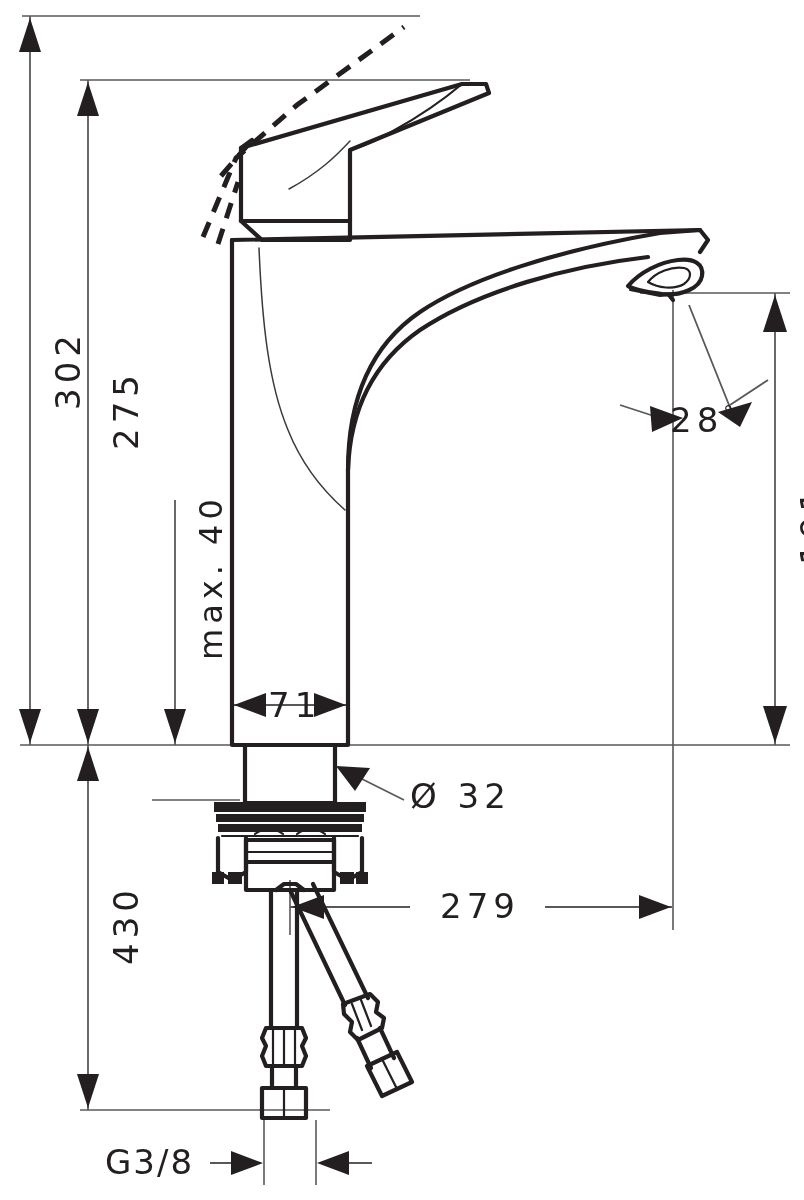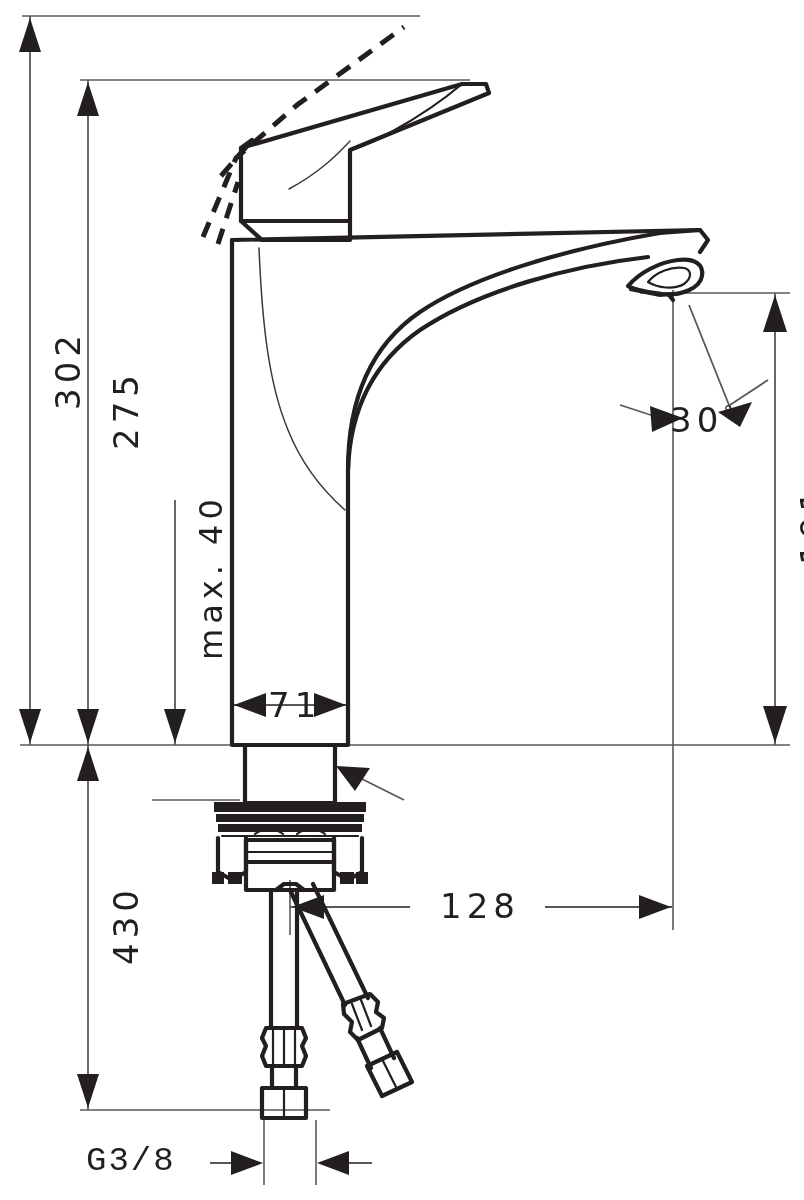--- a/index.html
+++ b/index.html
@@ -232,22 +232,23 @@
   <div class="dimtext vert" style="left:48px;top:410px;transform:rotate(-90deg);">302</div>
 
   <div class="dimtext vert" style="left:106px;top:450px;transform:rotate(-90deg);">275</div>
 
   <div class="dimtext vert" style="left:192px;top:660px;transform:rotate(-90deg);font-size:32px;">max. 40</div>
 
   <div class="dimtext" style="left:268px;top:685px;">71</div>
 
   <div class="dimtext vert" style="left:793px;top:565px;transform:rotate(-90deg);">191</div>
 
-  <div class="dimtext" style="left:670px;top:400px;"><span>30</span><span style="font-size:20px;vertical-align:super;">°</span></div>
-
-
-  <div class="dimtext" style="left:440px;top:886px;">128</div>
+  <div class="dimtext" style="left:670px;top:400px;"><span>28</span><span style="font-size:20px;vertical-align:super;">°</span></div>
+
+  <div class="dimtext" style="left:410px;top:776px;">Ø 32</div>
+
+  <div class="dimtext" style="left:440px;top:886px;">279</div>
 
   <div class="dimtext vert" style="left:106px;top:965px;transform:rotate(-90deg);">430</div>
 
-  <div class="dimtext" style="left:86px;top:1142px;letter-spacing:2px;font-family:Liberation Mono, monospace;">G3/8</div>
+  <div class="dimtext" style="left:105px;top:1142px;letter-spacing:2px;">G3/8</div>
 
 </div>
 
 </body></html>

